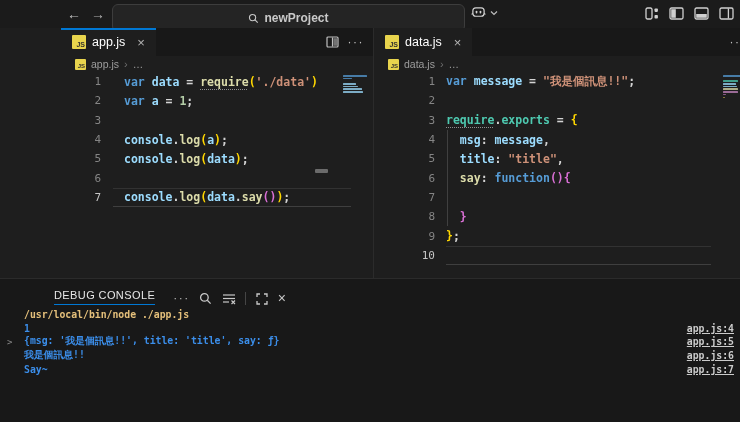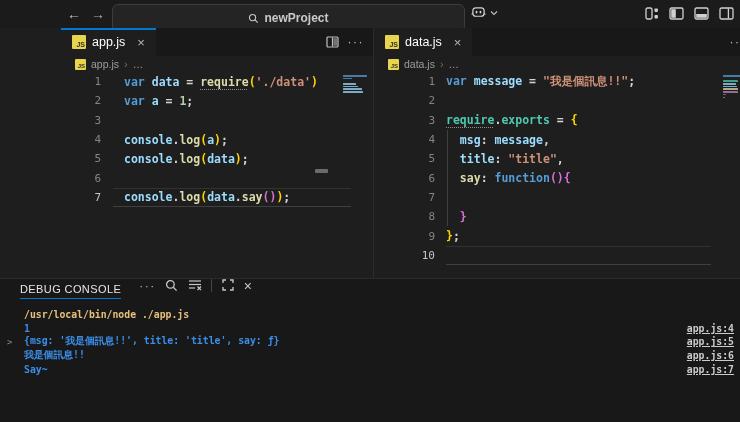--- a/index.html
+++ b/index.html
@@ -56,21 +56,21 @@
   .tk-num{color:#b5cea8} .tk-pun{color:#d4d4d4} .tk-b1{color:#ffd700} .tk-b2{color:#da70d6}
   .tk-type{color:#4ec9b0} .tk-ctrl{color:#c586c0}
   .tk-hint{ text-decoration:underline dotted #8f8f8f; text-underline-offset:3px; }
   .minimap { position:absolute; top:3px; width:26px; }
   .ed-left .minimap { right:4px; } .ed-right .minimap { right:6px; }
   .mm-bar { height:1.6px; margin-bottom:1.1px; border-radius:0.5px; }
   .indent-guide { position:absolute; left:73px; top:58px; height:96px; width:1px; background:#404040; }
   .sash-handle { position:absolute; left:300px; top:141px; width:13px; height:4px; background:#6b6b6b; border-radius:1px; z-index:5; }
   
   .panel { position:absolute; left:0; top:278px; width:740px; height:144px; background:#181818; border-top:1px solid #2b2b2b; }
-  .panel-header { height:26px; display:flex; align-items:flex-start; padding:0 8px 0 20px; }
+  .panel-header { height:26px; display:flex; align-items:flex-end; padding:0 8px 0 20px;margin-left:34px; }
   .panel-tab { font-size:11px; color:#e7e7e7; letter-spacing:0.4px; padding:4px 0 3px; border-bottom:1px solid #0078d4; }
   .panel-dots { margin-left:18px; color:#b8b8b8; }
   .filter-input { margin-left:43px; width:322px; height:19px; background:#272727; border:1px solid #363636; border-radius:2px;
     color:#cccccc; font-size:11px; padding:0 7px; font-family:"Liberation Sans",sans-serif; outline:none; }
   .filter-input::placeholder { color:#8f8f8f; }
   .panel-search { margin-left:9px; }
   .launch-select { margin-left:7px; width:132px; height:19px; background:#2f2f2f; border:1px solid #454545; border-radius:3px;
     display:flex; align-items:center; justify-content:space-between; padding:0 7px; font-size:11px; color:#d0d0d0; }
   .hdr-icon { margin-left:10px; color:#c8c8c8; display:flex; align-items:center; }
   .hdr-sep { width:1px; height:13px; background:#454545; margin-left:9px; }

